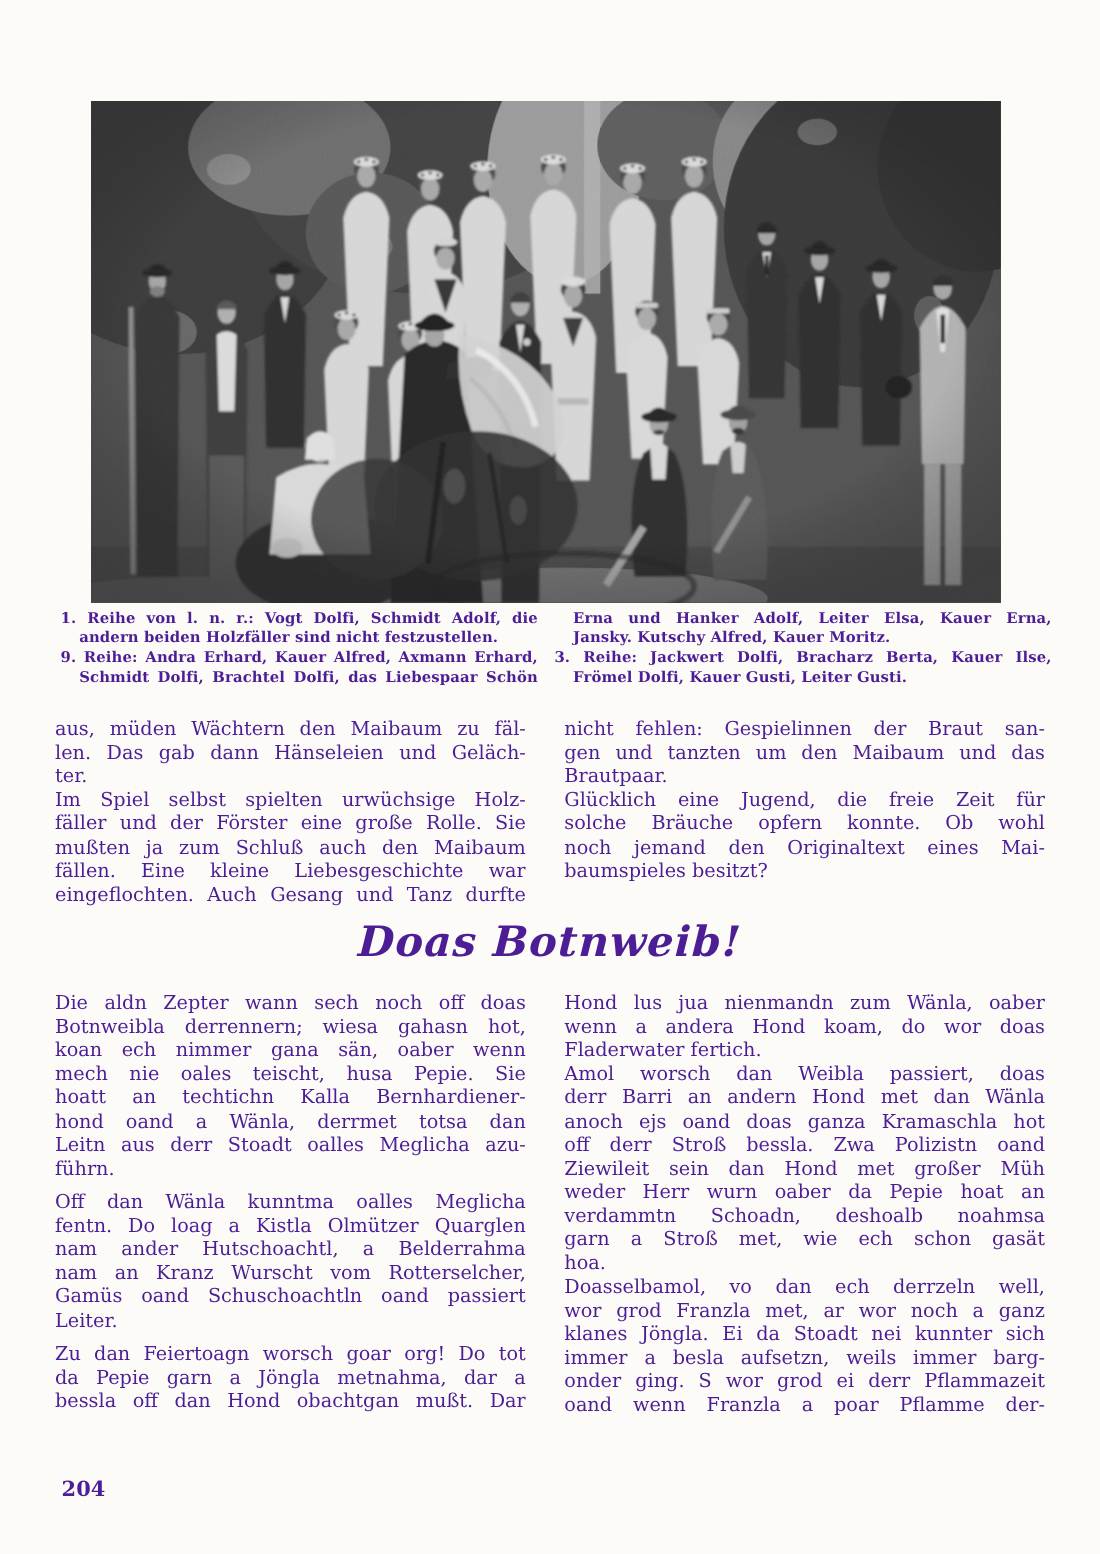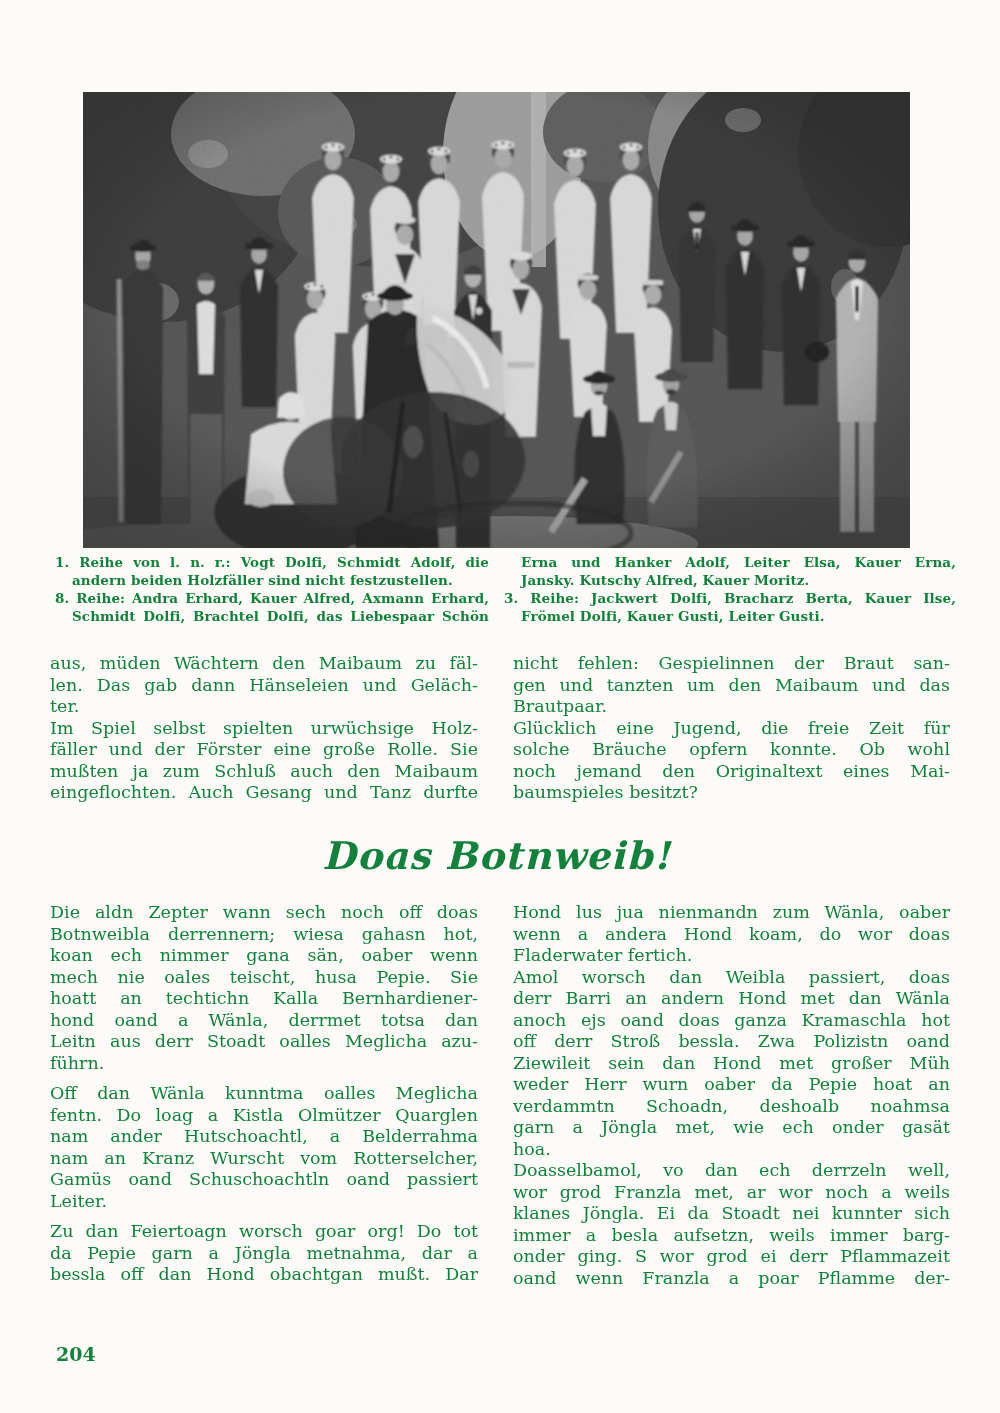--- a/index.html
+++ b/index.html
@@ -1,16 +1,16 @@
 <!DOCTYPE html>
 <html><head>
 <meta charset="utf-8">
 <style>
   html,body{margin:0;padding:0;background:#e8e6e0;}
-  .page{position:relative;width:1000px;height:1413px;background:#fcfbf7;color:#15803d;
+  .page{position:relative;width:1000px;height:1413px;background:#fcfbf7;color:#4c1d95;
         font-family:"DejaVu Serif",serif;overflow:hidden;}
   .photo{position:absolute;left:83px;top:92px;width:827px;height:456px;overflow:hidden;
          filter:grayscale(1) contrast(.95) brightness(1.03) blur(.3px);}
   .photo svg{display:block;}
   .col{position:absolute;overflow:hidden;}
   .cap{font-size:13.5px;line-height:18px;font-weight:bold;letter-spacing:.1px;}
   .caption-left{left:55px;top:553px;width:434px;}
   .caption-right{left:504px;top:553px;width:452px;}
   .bodytxt{font-size:17.5px;line-height:21.5px;}
   .art1-left{left:50px;top:653px;width:428px;}
@@ -227,37 +227,38 @@
       </g>
 
       <rect width="827" height="456" fill="url(#vg)"></rect>
       <rect width="827" height="456" filter="url(#grainF)" opacity="0.18" style="mix-blend-mode:overlay"></rect>
     </svg>
   </div>
 
   <div class="col cap caption-left">
       <div class="ln">1. Reihe von l. n. r.: Vogt Dolfi, Schmidt Adolf, die</div>
       <div class="ln left ind">andern beiden Holzfäller sind nicht festzustellen.</div>
-      <div class="ln">8. Reihe: Andra Erhard, Kauer Alfred, Axmann Erhard,</div>
+      <div class="ln">9. Reihe: Andra Erhard, Kauer Alfred, Axmann Erhard,</div>
       <div class="ln ind">Schmidt Dolfi, Brachtel Dolfi, das Liebespaar Schön</div>
     </div>
   <div class="col cap caption-right">
       <div class="ln ind">Erna und Hanker Adolf, Leiter Elsa, Kauer Erna,</div>
       <div class="ln left ind">Jansky. Kutschy Alfred, Kauer Moritz.</div>
       <div class="ln">3. Reihe: Jackwert Dolfi, Bracharz Berta, Kauer Ilse,</div>
       <div class="ln left ind">Frömel Dolfi, Kauer Gusti, Leiter Gusti.</div>
     </div>
 
   <div class="col bodytxt art1-left">
       <div class="ln">aus, müden Wächtern den Maibaum zu fäl-</div>
       <div class="ln">len. Das gab dann Hänseleien und Geläch-</div>
       <div class="ln left">ter.</div>
       <div class="ln">Im Spiel selbst spielten urwüchsige Holz-</div>
       <div class="ln">fäller und der Förster eine große Rolle. Sie</div>
       <div class="ln">mußten ja zum Schluß auch den Maibaum</div>
+      <div class="ln">fällen. Eine kleine Liebesgeschichte war</div>
       <div class="ln">eingeflochten. Auch Gesang und Tanz durfte</div>
     </div>
   <div class="col bodytxt art1-right">
       <div class="ln">nicht fehlen: Gespielinnen der Braut san-</div>
       <div class="ln">gen und tanzten um den Maibaum und das</div>
       <div class="ln left">Brautpaar.</div>
       <div class="ln">Glücklich eine Jugend, die freie Zeit für</div>
       <div class="ln">solche Bräuche opfern konnte. Ob wohl</div>
       <div class="ln">noch jemand den Originaltext eines Mai-</div>
       <div class="ln left">baumspieles besitzt?</div>
@@ -294,24 +295,24 @@
       <div class="ln">Hond lus jua nienmandn zum Wänla, oaber</div>
       <div class="ln">wenn a andera Hond koam, do wor doas</div>
       <div class="ln left">Fladerwater fertich.</div>
       <div class="ln">Amol worsch dan Weibla passiert, doas</div>
       <div class="ln">derr Barri an andern Hond met dan Wänla</div>
       <div class="ln">anoch ejs oand doas ganza Kramaschla hot</div>
       <div class="ln">off derr Stroß bessla. Zwa Polizistn oand</div>
       <div class="ln">Ziewileit sein dan Hond met großer Müh</div>
       <div class="ln">weder Herr wurn oaber da Pepie hoat an</div>
       <div class="ln">verdammtn Schoadn, deshoalb noahmsa</div>
-      <div class="ln">garn a Jöngla met, wie ech onder gasät</div>
+      <div class="ln">garn a Stroß met, wie ech schon gasät</div>
       <div class="ln left">hoa.</div>
       <div class="ln">Doasselbamol, vo dan ech derrzeln well,</div>
-      <div class="ln">wor grod Franzla met, ar wor noch a weils</div>
+      <div class="ln">wor grod Franzla met, ar wor noch a ganz</div>
       <div class="ln">klanes Jöngla. Ei da Stoadt nei kunnter sich</div>
       <div class="ln">immer a besla aufsetzn, weils immer barg-</div>
       <div class="ln">onder ging. S wor grod ei derr Pflammazeit</div>
       <div class="ln">oand wenn Franzla a poar Pflamme der-</div>
     </div>
 
   <div class="pageno">204</div>
 </div>
 
 </body></html>

